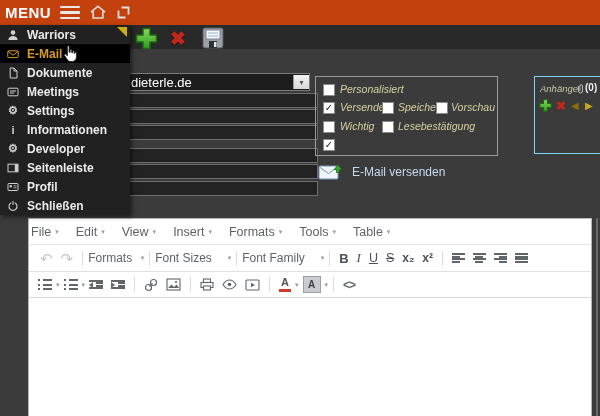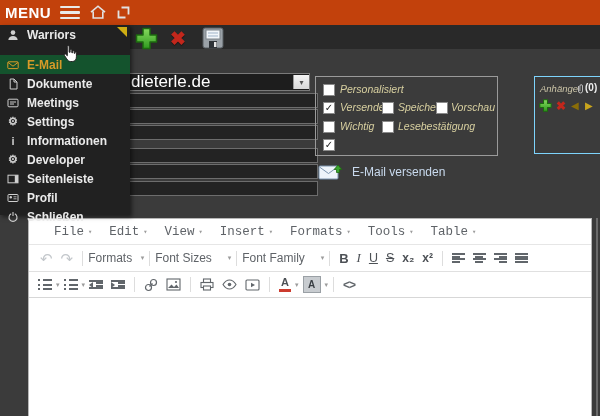--- a/index.html
+++ b/index.html
@@ -23,28 +23,28 @@
   .corner-tri{position:absolute;left:117px;top:27px;width:0;height:0;
               border-top:10px solid #cfae13;border-left:10px solid transparent;z-index:35;}
 
   
   .menu{position:absolute;left:0;top:25px;width:130px;height:190px;background:#212121;
         box-shadow:2px 2px 4px rgba(0,0,0,.5);z-index:30;}
   .mi{height:19px;display:flex;align-items:center;padding-left:6px;cursor:pointer;}
   .mi .ic{width:14px;margin-right:7px;display:flex;justify-content:center;align-items:center;
           color:#cfcfcf;font-size:11px;font-weight:bold;}
   .mi .lb{color:#eaeaea;font-size:12px;font-weight:bold;white-space:nowrap;}
-  .mi.active{background:#14532d;margin-top:11px;}
+  .mi.active{background:#000000;}
   .mi.active .lb{color:#d79a28;}
   .cursor-hand{position:absolute;left:61px;top:44px;z-index:60;pointer-events:none;}
 
   
   .selectbox{position:absolute;left:124px;top:73px;width:184px;height:16px;background:#1d1d1d;
              border:1px solid #7a7a7a;z-index:2;display:flex;align-items:center;cursor:pointer;}
-  .selectbox .val{color:#fff;font-size:17px;padding-left:6px;flex:1;white-space:nowrap;overflow:hidden;}
+  .selectbox .val{color:#fff;font-size:13px;padding-left:6px;flex:1;white-space:nowrap;overflow:hidden;}
   .selectbox .btn{width:15px;height:14px;margin:0;background:linear-gradient(#f3f3f3,#d8d8d8);
                   border-left:1px solid #9a9a9a;display:flex;align-items:center;justify-content:center;
                   color:#555;font-size:8px;}
   .dinput{position:absolute;left:124px;width:184px;height:13px;background:#232323;
           border:1px solid #6d6d6d;z-index:2;box-sizing:content-box;color:#ddd;font-size:11px;padding:0 4px;}
 
   
   .opts{position:absolute;left:315px;top:76px;width:181px;height:78px;border:1px solid #9a9a9a;z-index:2;}
   .cbx{position:absolute;width:10px;height:10px;background:#fff;border:1px solid #8a8a8a;
        display:flex;align-items:center;justify-content:center;cursor:pointer;}
@@ -66,21 +66,21 @@
   .a-l{font-size:10px;color:#8a6d08;line-height:1;}
   .a-r{font-size:10px;color:#c9a51d;line-height:1;}
 
   
   .gutter{position:absolute;left:596px;top:218px;width:2px;height:198px;background:#6b6b6b;z-index:2;}
 
   
   .editor{position:absolute;left:28px;top:218px;width:564px;height:220px;background:#fff;
           border:1px solid #b7b7b7;box-sizing:border-box;z-index:3;}
   .menubar{height:25px;border-bottom:1px solid #e6e6e6;display:flex;align-items:center;
-           padding-left:25px;gap:17px;font-family:Liberation Mono, monospace;}
+           padding-left:2px;gap:17px;}
   .mbi{display:flex;align-items:center;gap:4px;color:#5f6368;font-size:12.5px;cursor:pointer;}
   .mcaret{font-size:7px;color:#9c9c9c;margin-top:1px;}
   .tb1{height:26px;border-bottom:1px solid #e0e0e0;display:flex;align-items:center;padding-left:7px;}
   .tb2{height:25px;border-bottom:1px solid #d7d7d7;display:flex;align-items:center;padding-left:5px;}
   .sep{width:1px;height:15px;background:#ddd;margin:0 5px;flex:none;}
   .ebtn{display:flex;align-items:center;justify-content:center;padding:0 4px;height:22px;
         color:#4d5156;cursor:pointer;flex:none;}
   .ebtn.disabled{color:#c3c7cb;}
   .arrow-g{font-size:15px;line-height:1;}
   .dd{display:flex;align-items:center;justify-content:space-between;color:#5f6368;

